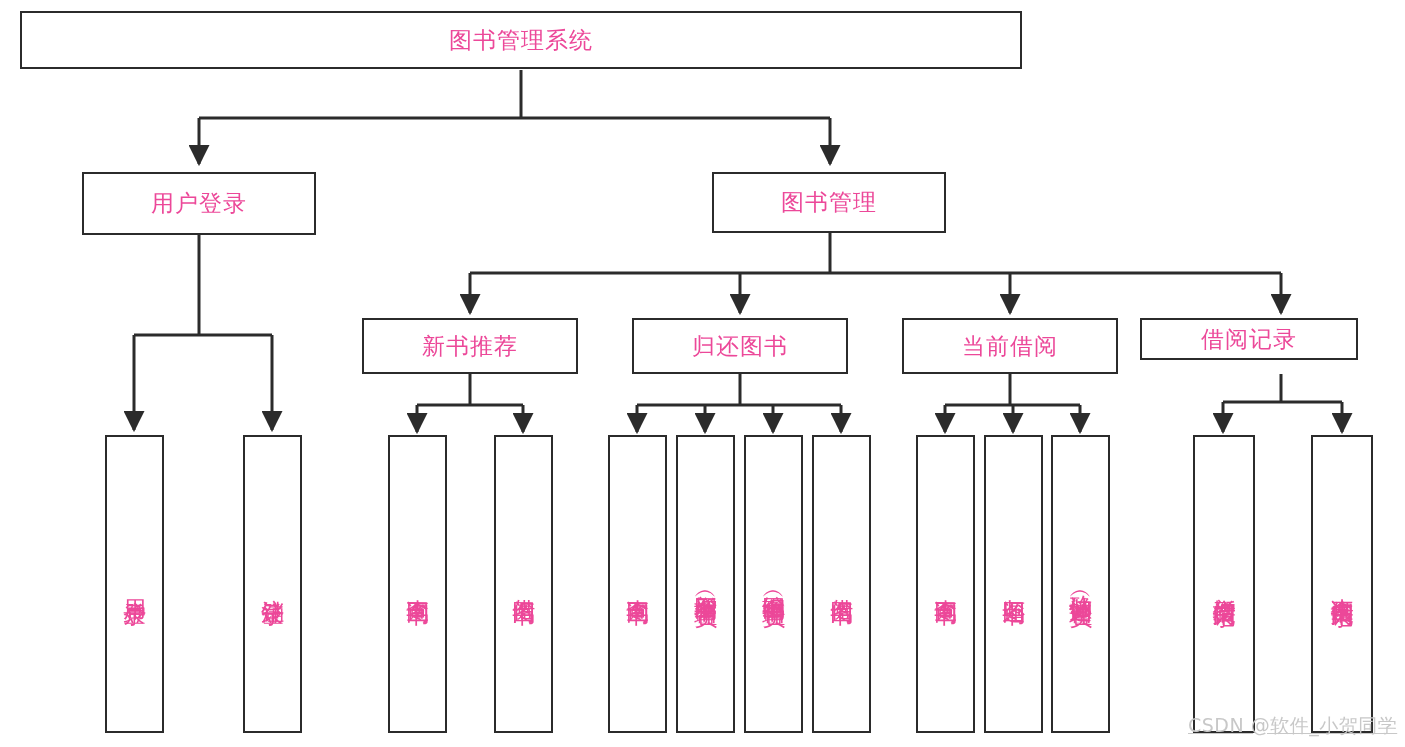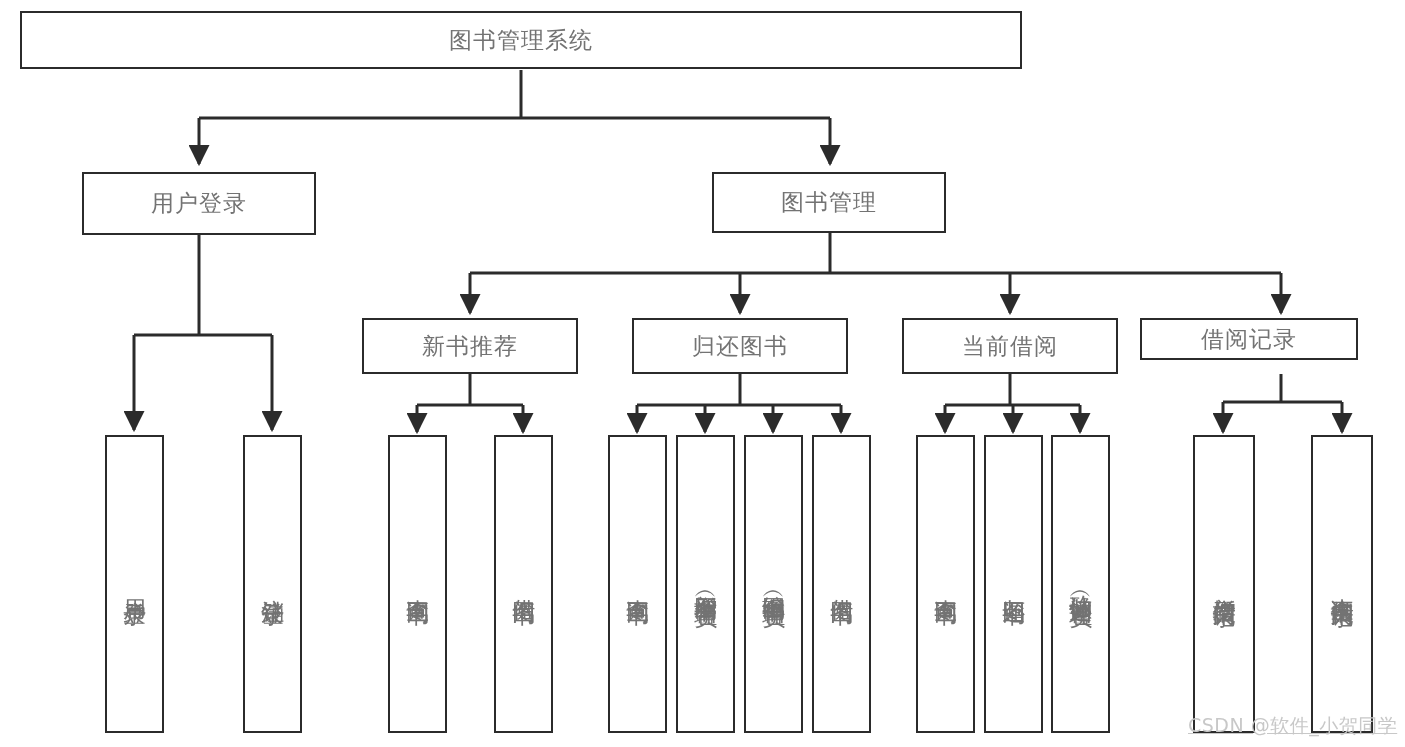--- a/index.html
+++ b/index.html
@@ -26,21 +26,21 @@
     pointer-events: none;
   }
   .node {
     position: absolute;
     box-sizing: border-box;
     background: #ffffff;
     border: 2px solid #2b2b2b;
     display: flex;
     align-items: center;
     justify-content: center;
-    color: #737373;
+    color: #ec4899;
   }
   .node.horiz {
     font-size: 23px;
     letter-spacing: 1px;
   }
   .node.vert {
     writing-mode: vertical-rl;
     text-orientation: upright;
     font-size: 23px;
     line-height: 1.02;

